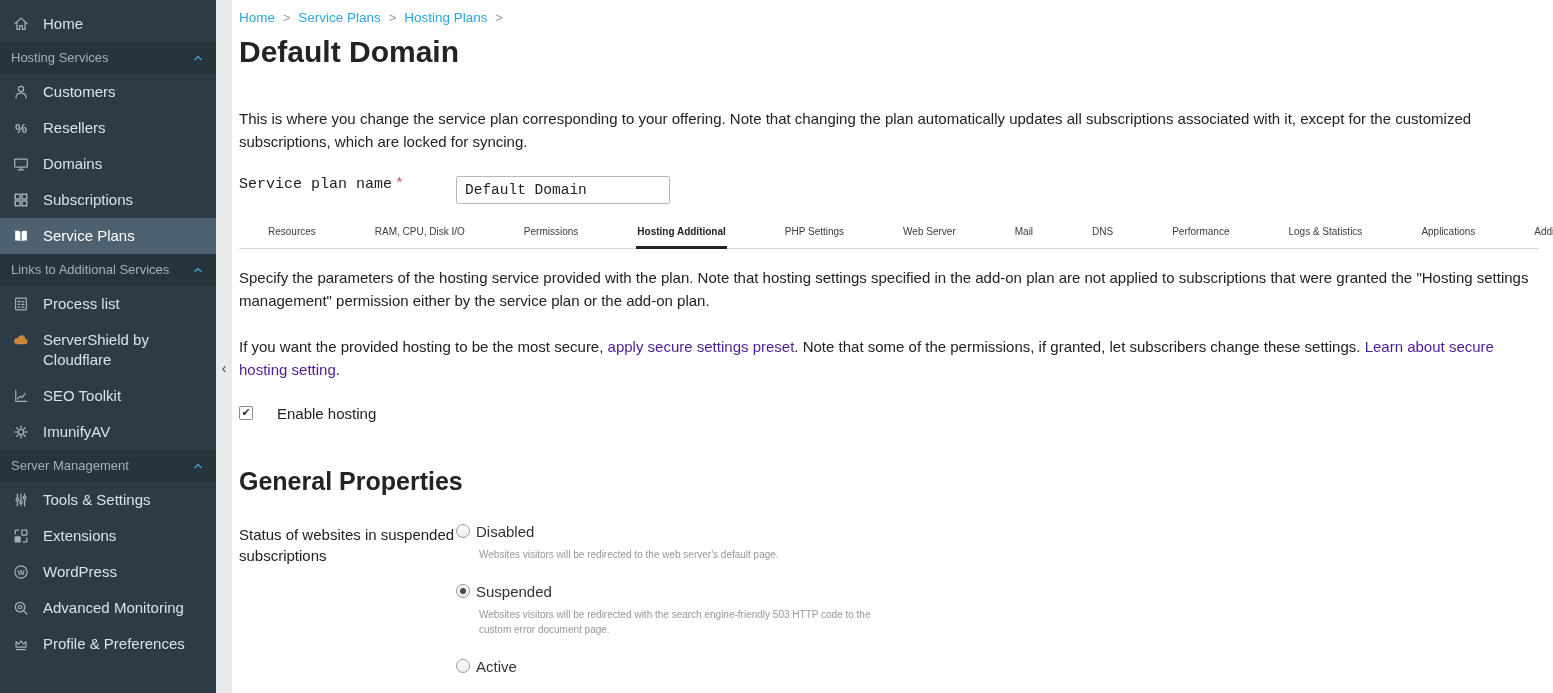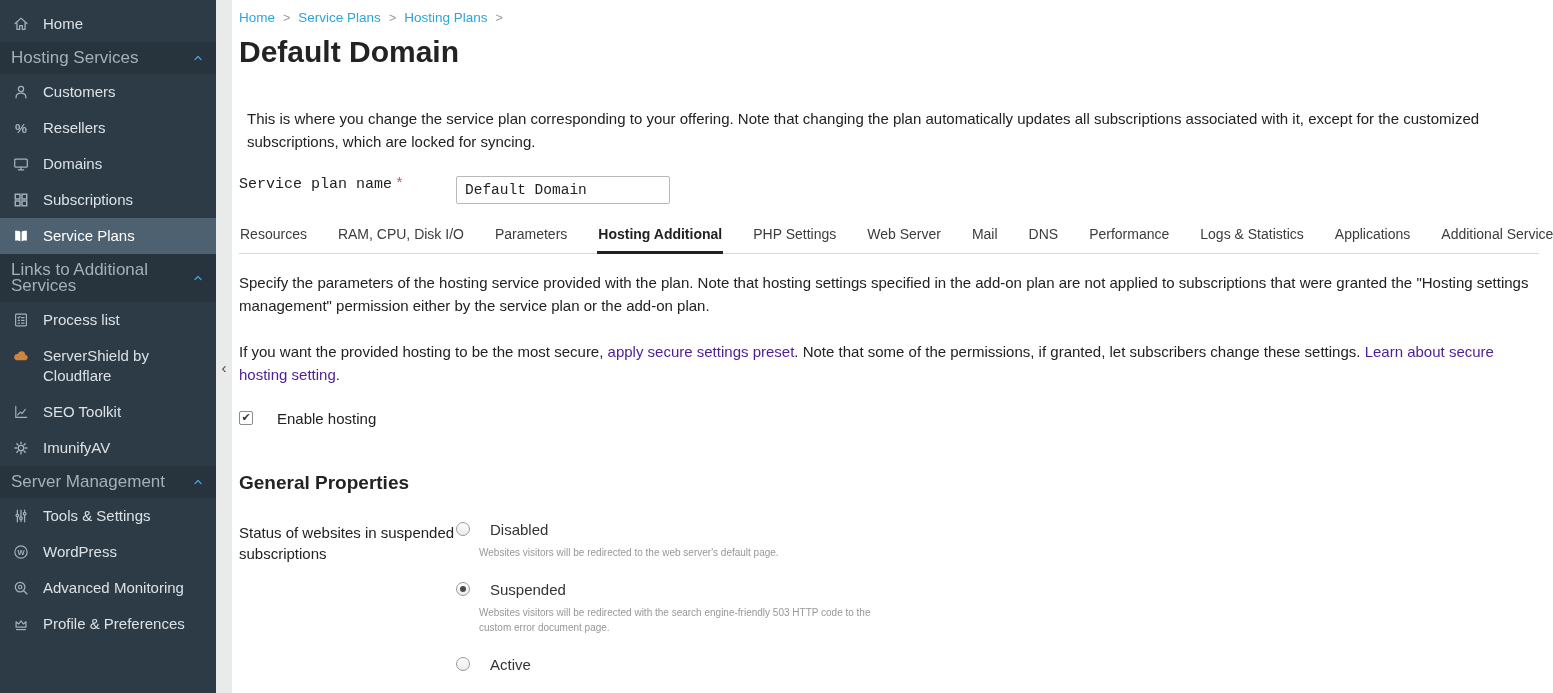--- a/index.html
+++ b/index.html
@@ -16,71 +16,71 @@
   .sb-item {
     display:flex; align-items:flex-start; gap:12px;
     padding:8px 10px 8px 11px; color:#dbe1e5; font-size:15px; line-height:20px; cursor:pointer;
   }
   .sb-item.selected { background:#4d6170; color:#fff; }
   .sb-item.selected .sb-icon { color:#fff; }
   .sb-icon { width:20px; flex:none; display:flex; justify-content:center; color:#a3b1bb; margin-top:1px; }
   .sb-icon svg { display:block; }
   .sb-label { flex:1; }
   .sb-header {
-    background:#27333d; color:#a2b0ba; font-size:17px; line-height:16px;
+    background:#27333d; color:#a2b0ba; font-size:13px; line-height:16px;
     padding:8px 12px 8px 11px; display:flex; justify-content:space-between; align-items:center; cursor:pointer;
   }
   .sb-chevron { display:flex; }
 
   
   .collapse-strip { width:16px; flex:none; background:#e9eaea; position:relative; }
   .collapse-chevron {
     position:absolute; top:358px; left:0; width:16px; text-align:center;
     color:#4a4a4a; font-size:15px; line-height:20px; cursor:pointer;
   }
 
   
   .content { flex:1; padding:8px 14px 0 7px; overflow:hidden; }
   .breadcrumb { display:flex; align-items:center; gap:8px; font-size:13.5px; margin:2px 0 10px; }
   .crumb { color:#29a6dc; text-decoration:none; cursor:pointer; }
   .crumb-sep { color:#9a9a9a; font-size:12.5px; }
   .page-title { font-size:30px; font-weight:600; color:#232323; margin:0 0 38px; }
-  .intro { margin:0 8px 22px; line-height:1.55; max-width:1316px; }
+  .intro { margin:0 0 22px; line-height:1.55; max-width:1316px; }
 
   .field-row { display:flex; align-items:flex-start; margin-bottom:22px;font-family:Liberation Mono, monospace; }
   .field-label { width:217px; flex:none; }
   .required { color:#d25353; margin-left:3px; }
   .text-input {
     width:214px; height:28px; border:1px solid #b9b9b9; border-radius:2px;
     padding:0 8px; font:inherit; font-size:14.5px; color:#222;
   }
 
   .tab-bar { display:flex; gap:29px; border-bottom:1px solid #d9d9d9; margin-bottom:17px; }
-  .tab { font-size:14px; color:#3c3c3c; padding:0 1px 9px; border-bottom:3px solid transparent; margin-bottom:-1px; cursor:pointer; white-space:nowrap; }
+  .tab { font-size:10px; color:#3c3c3c; padding:0 1px 9px; border-bottom:3px solid transparent; margin-bottom:-1px; cursor:pointer; white-space:nowrap;margin-left:28px; }
   .tab.active { font-weight:700; color:#222; border-bottom-color:#222; }
 
   .note { margin:0 0 23px; line-height:1.55; max-width:1316px; }
   .link { color:#4c1d95; cursor:pointer; text-decoration:none; }
 
   .check-row { display:flex; align-items:center; gap:24px; }
   .checkbox {
     width:14px; height:14px; border:1px solid #8b8b8b; border-radius:2px; background:#fff;
     display:inline-flex; align-items:center; justify-content:center;
     font-size:11px; color:#333; flex:none; cursor:pointer;
   }
   .checkbox.checked::after { content:"✔"; margin-top:-1px; }
 
-  .section-heading { font-size:19px; font-weight:600; color:#232323; margin:45px 0 27px; }
+  .section-heading { font-size:25px; font-weight:600; color:#232323; margin:45px 0 27px; }
 
   .form-row { display:flex; margin-bottom:24px; }
   .form-label { width:217px; flex:none; line-height:1.4; padding-top:1px; }
   .form-controls { flex:1; }
 
   .radio-option { margin-bottom:21px; }
-  .radio-line { display:flex; align-items:center; gap:20px; }
+  .radio-line { display:flex; align-items:center; gap:6px; }
   .radio {
     width:14px; height:14px; border:1px solid #9a9a9a; border-radius:50%;
     background:linear-gradient(#fdfdfd,#ececec); position:relative; flex:none; cursor:pointer;
   }
   .radio.checked::after { content:""; position:absolute; inset:3px; border-radius:50%; background:#4a4a4a; }
   .radio-label { color:#333; }
   .radio-desc { font-size:10px; color:#95989a; margin:7px 0 0 23px; max-width:408px; line-height:1.5; }
 </style>
 </head>
 <body>
@@ -205,20 +205,30 @@
       <div class="sb-item">
         <span class="sb-icon">
           <svg width="18" height="18" viewBox="0 0 20 20" fill="none" stroke="currentColor" stroke-width="1.4" stroke-linecap="round">
             <path d="M6 3.5 v4.2 M6 10.9 v5.6 M10 3.5 v7.4 M10 14.1 v2 M14 3.5 v2.4 M14 9.1 v7.4"></path>
             <circle cx="6" cy="9.3" r="1.5"></circle>
             <circle cx="10" cy="12.5" r="1.5"></circle>
             <circle cx="14" cy="7.5" r="1.5"></circle>
           </svg>
         </span>
         <span class="sb-label">Tools &amp; Settings</span>
+      </div>
+      <div class="sb-item">
+        <span class="sb-icon">
+          <svg width="18" height="18" viewBox="0 0 20 20" fill="none" stroke="currentColor" stroke-width="1.4" stroke-linejoin="round">
+            <rect x="11" y="3.6" width="5.4" height="5.4"></rect>
+            <rect x="3.6" y="11" width="5.4" height="5.4" fill="currentColor"></rect>
+            <path d="M3.6 8 V3.6 H8 M12 16.4 H16.4 V12"></path>
+          </svg>
+        </span>
+        <span class="sb-label">Extensions</span>
       </div>
       <div class="sb-item">
         <span class="sb-icon">
           <svg width="18" height="18" viewBox="0 0 20 20" fill="none" stroke="currentColor" stroke-width="1.3">
             <circle cx="10" cy="10" r="6.8"></circle>
             <text x="10" y="13" text-anchor="middle" font-size="8.5" font-weight="bold" fill="currentColor" stroke="none">W</text>
           </svg>
         </span>
         <span class="sb-label">WordPress</span>
       </div>
@@ -265,21 +275,21 @@
     <div class="field-row">
       <div class="field-label">
         <span>Service plan name</span><span class="required">*</span>
       </div>
       <input class="text-input" type="text" value="Default Domain" style="">
     </div>
 
     <div class="tab-bar">
         <div class="tab">Resources</div>
         <div class="tab">RAM, CPU, Disk I/O</div>
-        <div class="tab">Parameters</div>
+        <div class="tab">Permissions</div>
         <div class="tab active">Hosting Additional</div>
         <div class="tab">PHP Settings</div>
         <div class="tab">Web Server</div>
         <div class="tab">Mail</div>
         <div class="tab">DNS</div>
         <div class="tab">Performance</div>
         <div class="tab">Logs &amp; Statistics</div>
         <div class="tab">Applications</div>
         <div class="tab">Additional Services</div>
       </div>

